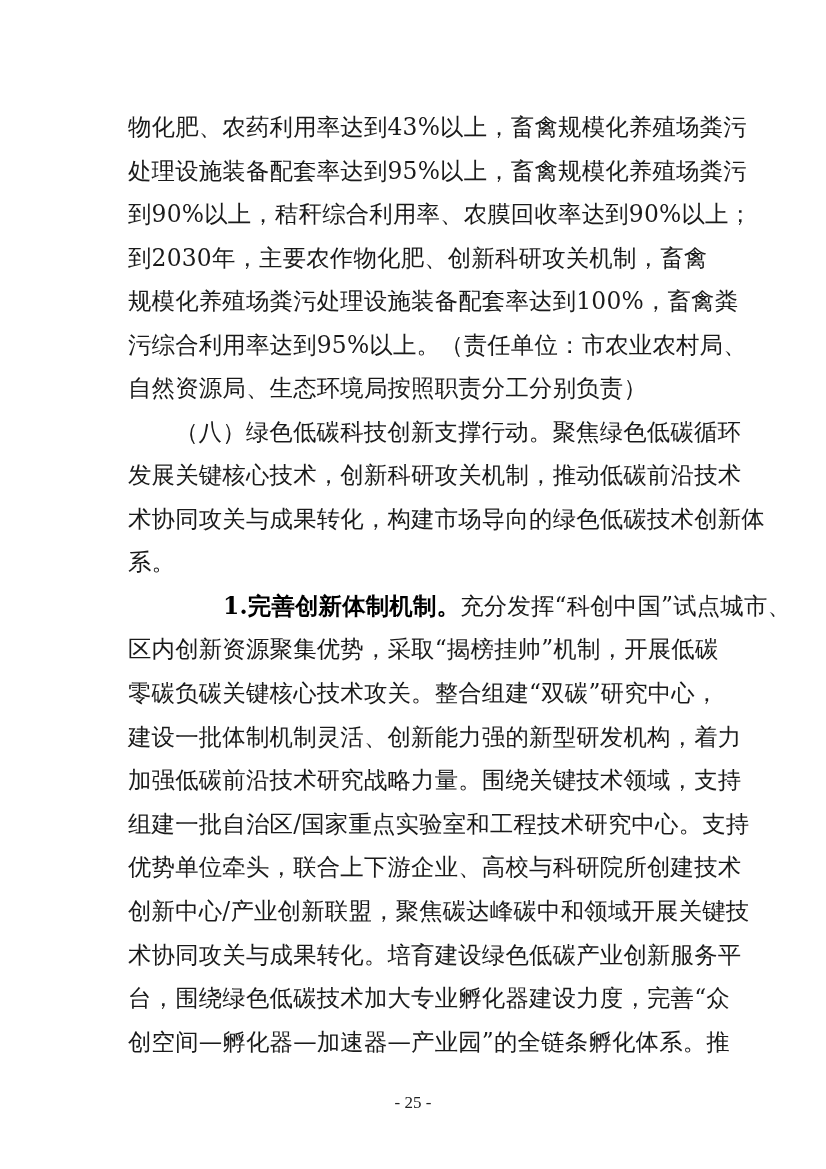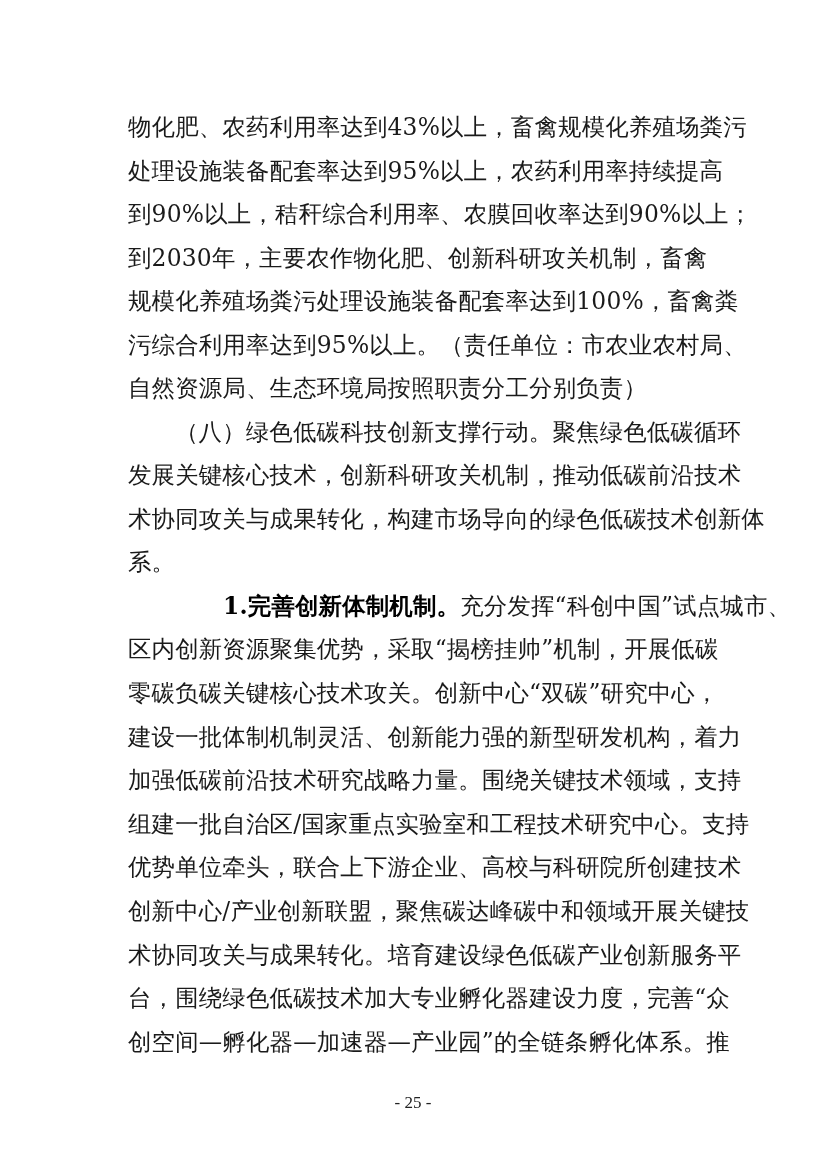--- a/index.html
+++ b/index.html
@@ -31,37 +31,37 @@
     font-family: "Liberation Serif", serif;
     font-size: 17px; color: #222;
   }
 </style>
 </head>
 <body>
 
 <div class="page">
 
   <div class="line" style="top:109px">物化肥、农药利用率达到43%以上，畜禽规模化养殖场粪污</div>
-  <div class="line" style="top:153px">处理设施装备配套率达到95%以上，农药利用率持续提高</div>
+  <div class="line" style="top:153px">处理设施装备配套率达到95%以上，畜禽规模化养殖场粪污</div>
   <div class="line" style="top:196px">到90%以上，秸秆综合利用率、农膜回收率达到90%以上；</div>
   <div class="line" style="top:240px">到2030年，主要农作物化肥、创新科研攻关机制，畜禽</div>
   <div class="line" style="top:283px">规模化养殖场粪污处理设施装备配套率达到100%，畜禽粪</div>
   <div class="line" style="top:327px">污综合利用率达到95%以上。（责任单位：市农业农村局、</div>
   <div class="line last" style="top:370px">自然资源局、生态环境局按照职责分工分别负责）</div>
 
   <div class="line indent" style="top:414px">（八）绿色低碳科技创新支撑行动。聚焦绿色低碳循环</div>
   <div class="line" style="top:457px">发展关键核心技术，创新科研攻关机制，推动低碳前沿技术</div>
   <div class="line" style="top:501px">术协同攻关与成果转化，构建市场导向的绿色低碳技术创新体</div>
   <div class="line last" style="top:544px">系。</div>
 
   <div class="line indent" style="top:588px">
     <span class="bold">1.完善创新体制机制。</span><span>充分发挥“科创中国”试点城市、</span>
   </div>
   <div class="line" style="top:631px">区内创新资源聚集优势，采取“揭榜挂帅”机制，开展低碳</div>
-  <div class="line" style="top:675px">零碳负碳关键核心技术攻关。创新中心“双碳”研究中心，</div>
+  <div class="line" style="top:675px">零碳负碳关键核心技术攻关。整合组建“双碳”研究中心，</div>
   <div class="line" style="top:719px">建设一批体制机制灵活、创新能力强的新型研发机构，着力</div>
   <div class="line" style="top:762px">加强低碳前沿技术研究战略力量。围绕关键技术领域，支持</div>
   <div class="line" style="top:806px">组建一批自治区/国家重点实验室和工程技术研究中心。支持</div>
   <div class="line" style="top:849px">优势单位牵头，联合上下游企业、高校与科研院所创建技术</div>
   <div class="line" style="top:893px">创新中心/产业创新联盟，聚焦碳达峰碳中和领域开展关键技</div>
   <div class="line" style="top:937px">术协同攻关与成果转化。培育建设绿色低碳产业创新服务平</div>
   <div class="line" style="top:980px">台，围绕绿色低碳技术加大专业孵化器建设力度，完善“众</div>
   <div class="line" style="top:1024px">创空间—孵化器—加速器—产业园”的全链条孵化体系。推</div>
 
   <div class="page-number">- 25 -</div>

